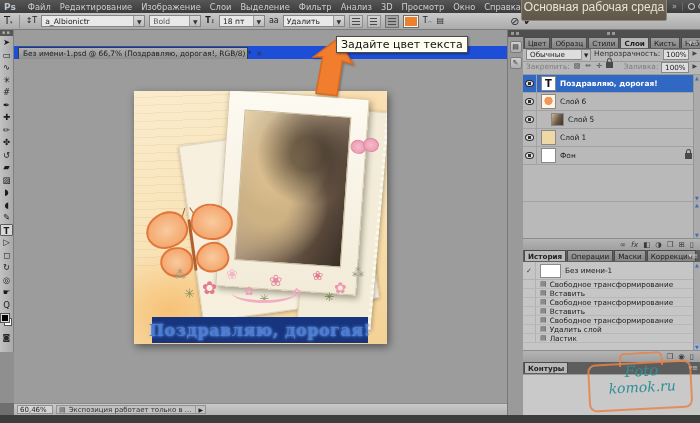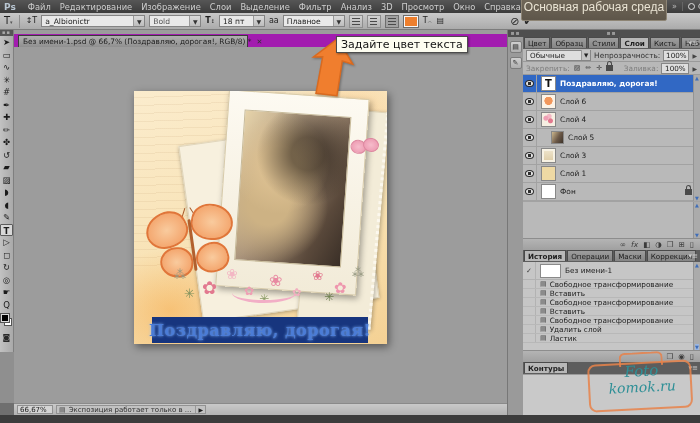--- a/index.html
+++ b/index.html
@@ -32,21 +32,21 @@
   #sz-field{width:46px}
   #aa-field{width:62px}
   .align-btn{width:14px;height:13px;border:1px solid #8e8e8e;background:linear-gradient(#d2d2d2,#b5b5b5);display:flex;align-items:center;justify-content:center}
   .align-btn.pressed{background:#a2a2a2;border-color:#6e6e6e}
   .bars{width:8px;height:7px;background:repeating-linear-gradient(#4a4a4a 0 1px,transparent 1px 3px)}
   .bars.c{background:repeating-linear-gradient(#4a4a4a 0 1px,transparent 1px 3px);width:7px}
   #color-swatch{width:16px;height:13px;background:#ee7f2d;border:1px solid #6d6d6d;box-shadow:inset 0 0 0 1px #f7f7f7}
   .ob-btn{font-size:11px;color:#2a2a2a}
 
   
-  #tabstrip{left:14px;top:34px;width:493px;height:13px;background:#a21caf;z-index:5}
+  #tabstrip{left:14px;top:46px;width:493px;height:13px;background:#1d4ed8;z-index:5}
   #doctab{position:absolute;left:4px;top:1px;height:12px;max-width:230px;background:linear-gradient(#b0b0b0,#8f8f8f);border:1px solid #3a3a3a;border-bottom:none;display:flex;align-items:center;padding:0 4px;font-size:7.4px;color:#1b1b1b;white-space:nowrap}
   #doctab .x{margin-left:5px;font-size:7px;color:#333}
 
   
   #toolbar{left:0;top:30px;width:14px;height:322px;background:linear-gradient(90deg,#c2c2c2,#a9a9a9);border-right:1px solid #7f7f7f;z-index:6}
   #toolbar .thead{height:6px;background:#565656;color:#aaa;font-size:5px;line-height:5px;text-align:center;letter-spacing:1px}
   #tools{display:flex;flex-direction:column;align-items:center}
   .tool{width:13px;height:12.5px;font-size:8.5px;line-height:12px;text-align:center;color:#1c1c1c}
   .tool.selected{background:#d8d8d8;border:1px solid #5c5c5c;border-radius:1px;font-weight:bold}
   #swatches{position:relative;width:13px;height:16px;margin:2px auto 0}
@@ -96,21 +96,21 @@
   #iconstrip .dhead{height:7px;background:#4f4f4f;color:#9a9a9a;font-size:6px;line-height:6px;text-align:center}
   .strip-ico{width:12px;height:12px;margin:4px auto 0;background:linear-gradient(#cfcfcf,#aeaeae);border:1px solid #7c7c7c;border-radius:2px;font-size:7px;line-height:11px;text-align:center;color:#333}
 
   
   #dock{left:523px;top:30px;width:177px;height:385px;background:#a9a9a9;z-index:5;font-size:7.4px}
   .dhead{height:7px;background:#4f4f4f;color:#9a9a9a;font-size:6px;line-height:6px;text-align:center;letter-spacing:1px}
   .tabsrow{height:12px;background:#5d5d5d;display:flex;align-items:flex-start;overflow:hidden;position:relative;padding-left:1px}
   .ptab{flex:0 0 auto;height:11px;line-height:11px;padding:0 3px;background:linear-gradient(#9d9d9d,#858585);border:1px solid #4a4a4a;border-bottom:none;color:#1e1e1e;font-size:7.2px;white-space:nowrap;margin-right:1px}
   .ptab.active{background:#b8b8b8;font-weight:bold}
   .tab-menu{position:absolute;right:2px;top:2px;color:#ccc;font-size:7px}
-  .ctlrow{height:13px;background:#b8b8b8;border-bottom:1px solid #9a9a9a;display:flex;align-items:center;padding:0 3px;gap:3px}
+  .ctlrow{height:13px;background:#b8b8b8;border-bottom:1px solid #9a9a9a;display:flex;align-items:flex-start;padding:0 3px;gap:3px}
   .selbox{width:70px;height:11px;background:#dedede;border:1px solid #868686;display:flex;align-items:center;padding-left:3px;font-size:7.2px}
   .selbox .dd{margin-left:auto;width:9px;text-align:center;background:#c4c4c4;border-left:1px solid #9a9a9a;font-size:5.5px;line-height:10px}
   .lbl{color:#333;white-space:nowrap}
   .lbl.dim{color:#7e7e7e}
   .valbox{width:28px;height:11px;background:#dedede;border:1px solid #868686;text-align:center;line-height:10px;font-size:7.2px}
   .rarr{font-size:6px;color:#444}
   .lockico{font-size:7px;color:#444;margin:0 1px}
   .csslock{width:7px;height:6px;background:#4a4a4a;position:relative;display:inline-block}
   .csslock::before{content:"";position:absolute;left:1px;top:-4px;width:3px;height:4px;border:1.5px solid #4a4a4a;border-bottom:none;border-radius:3px 3px 0 0}
   #layers-list{height:126px;background:#b9b9b9;overflow:hidden;position:relative}
@@ -205,21 +205,21 @@
     <span>Bold</span>
     <span class="dd">▼</span>
   </div>
   <span class="ob-ico ob-small"><b>T</b><span style="font-size:5px">↕</span></span>
   <div class="field" id="sz-field">
     <span>18 пт</span>
     <span class="dd">▼</span>
   </div>
   <span class="ob-ico ob-small">aa</span>
   <div class="field" id="aa-field">
-    <span>Плавное</span>
+    <span>Удалить</span>
     <span class="dd">▼</span>
   </div>
   <span class="align-btn">
       <span class="bars"></span>
     </span>
   <span class="align-btn">
       <span class="bars c"></span>
     </span>
   <span class="align-btn pressed">
       <span class="bars"></span>
@@ -370,36 +370,22 @@
         <span class="eyecell">
           <span class="eye"></span>
         </span>
         <span class="thumb t-butterfly"></span>
         <span class="lname">Слой 6</span>
       </div>
       <div class="lrow">
         <span class="eyecell">
           <span class="eye"></span>
         </span>
-        <span class="thumb t-flowers"></span>
-        <span class="lname">Слой 4</span>
-      </div>
-      <div class="lrow">
-        <span class="eyecell">
-          <span class="eye"></span>
-        </span>
         <span class="thumb t-photo indent"></span>
         <span class="lname">Слой 5</span>
-      </div>
-      <div class="lrow">
-        <span class="eyecell">
-          <span class="eye"></span>
-        </span>
-        <span class="thumb t-frame"></span>
-        <span class="lname">Слой 3</span>
       </div>
       <div class="lrow">
         <span class="eyecell">
           <span class="eye"></span>
         </span>
         <span class="thumb t-paper"></span>
         <span class="lname">Слой 1</span>
       </div>
       <div class="lrow">
         <span class="eyecell">
@@ -511,21 +497,21 @@
 
 <div class="abs" id="watermark">
   <span id="wm-shape"></span>
   <span id="wm-text">
     <span class="l1">Foto</span>
     <span class="l2">komok.ru</span>
   </span>
 </div>
 
 <div class="abs" id="statusbar">
-  <span id="zoombox">66,67%</span>
+  <span id="zoombox">60,46%</span>
   <span id="hintfield">
     <span style="color:#555">▤</span>
     <span>Экспозиция работает только в ...</span>
     <span class="play">▶</span>
   </span>
 </div>
 <div class="abs" id="corner"></div>
 <div class="abs" id="bottomstrip"></div>
 
 </body></html>

